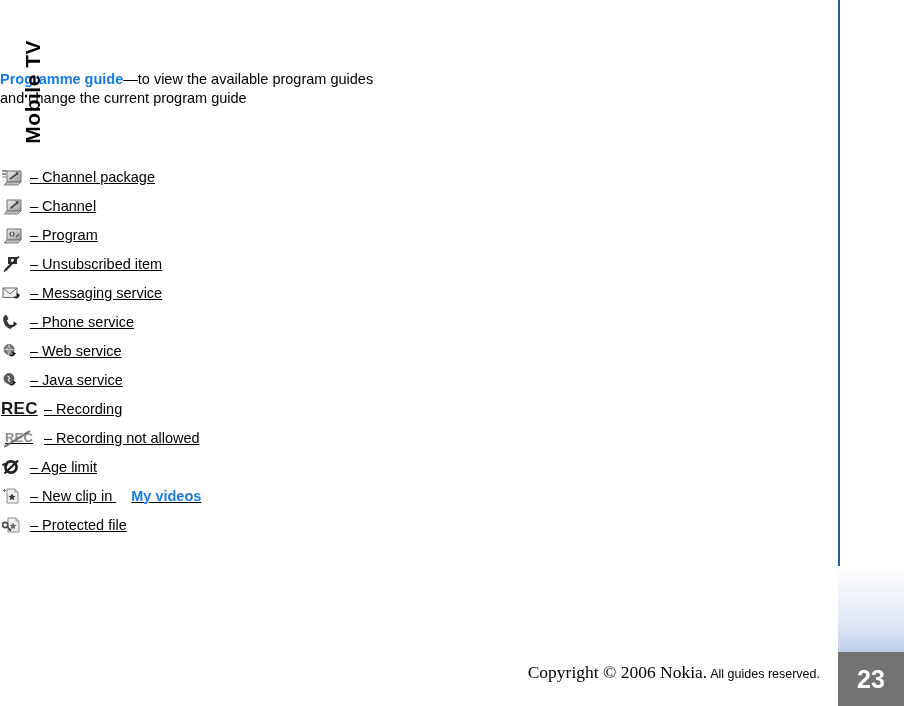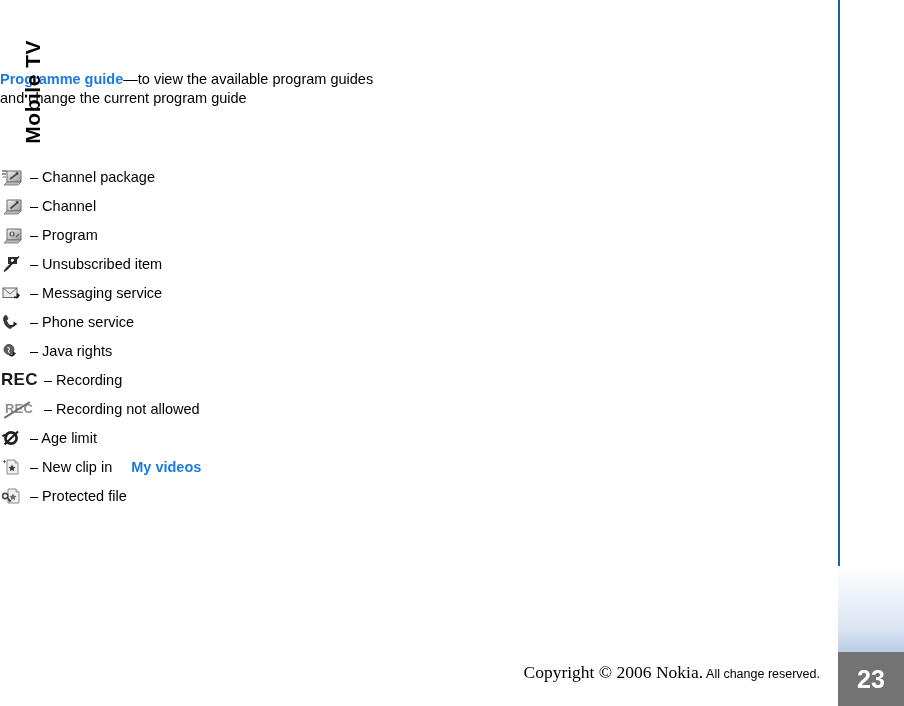--- a/index.html
+++ b/index.html
@@ -48,20 +48,21 @@
     letter-spacing: -0.2px;
     color: #000;
   }
 
   
   .indicators {
     position: absolute;
     left: 0;
     top: 162px;
     width: 640px;
+    text-decoration: underline;
   }
   .ind-row {
     position: relative;
     height: 29px;
     display: flex;
     align-items: center;
   }
   .ind-icon {
     width: 30px;
     min-width: 30px;
@@ -298,33 +299,47 @@
           <path d="M9 13.5 q4 1.5 5 -1.5" fill="none" stroke="#1f1f1f" stroke-width="1.8"></path>
           <path d="M12.6 9.4 L16.4 12 L12.4 14.2 Z" fill="#1a1a1a"></path>
         </svg>
       </span>
       <span class="ind-text">
         <span>–</span>
         <span>Phone service</span>
       </span>
     </div>
 
+    <div class="ind-row">
+      <span class="ind-icon">
+        <svg width="24" height="20" viewBox="0 0 24 20">
+          <circle cx="8" cy="8.5" r="5" fill="#767676" stroke="#4d4d4d" stroke-width="0.8"></circle>
+          <path d="M3 8.5 h10 M8 3.5 q3 5 0 10 M8 3.5 q-3 5 0 10" fill="none" stroke="#d8d8d8" stroke-width="0.8"></path>
+          <path d="M8.5 14 q4 1.5 4.8 -1.5" fill="none" stroke="#1f1f1f" stroke-width="1.8"></path>
+          <path d="M11.6 10.2 L15.2 12.6 L11.4 14.8 Z" fill="#1a1a1a"></path>
+        </svg>
+      </span>
+      <span class="ind-text">
+        <span>–</span>
+        <span>Web service</span>
+      </span>
+    </div>
 
     <div class="ind-row">
       <span class="ind-icon">
         <svg width="24" height="20" viewBox="0 0 24 20">
           <circle cx="8" cy="8.5" r="5" fill="#5d5d5d" stroke="#3c3c3c" stroke-width="0.8"></circle>
           <path d="M6.5 6 q3 1.5 1.5 3 q-1.5 1.5 1 2.8" fill="none" stroke="#e6e6e6" stroke-width="1.1"></path>
           <path d="M8.5 14 q4 1.5 4.8 -1.5" fill="none" stroke="#1f1f1f" stroke-width="1.8"></path>
           <path d="M11.6 10.2 L15.2 12.6 L11.4 14.8 Z" fill="#1a1a1a"></path>
         </svg>
       </span>
       <span class="ind-text">
         <span>–</span>
-        <span>Java rights</span>
+        <span>Java service</span>
       </span>
     </div>
 
     <div class="ind-row">
       <span class="ind-icon" style="width:38px;min-width:38px">
         <span class="rec-label">REC</span>
       </span>
       <span class="ind-text wide-gap">
         <span>–</span>
         <span>Recording</span>
@@ -385,21 +400,21 @@
       </span>
       <span class="ind-text">
         <span>–</span>
         <span>Protected file</span>
       </span>
     </div>
 
   </div>
 
   <div class="footer">
-    <span class="copy">Copyright © 2006 Nokia.</span><span class="rights">All change reserved.</span>
+    <span class="copy">Copyright © 2006 Nokia.</span><span class="rights">All guides reserved.</span>
   </div>
 
 </div>
 
 <div class="sidebar"></div>
 <div class="sidebar-rule"></div>
 <div class="sidebar-grad"></div>
 <div class="sidebar-title">
   <span>Mobile TV</span>
 </div>

